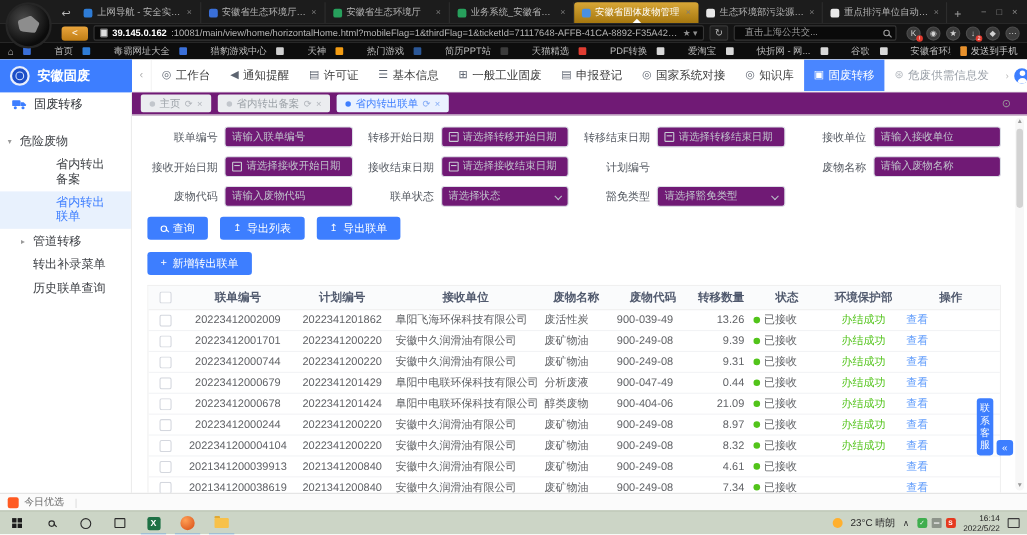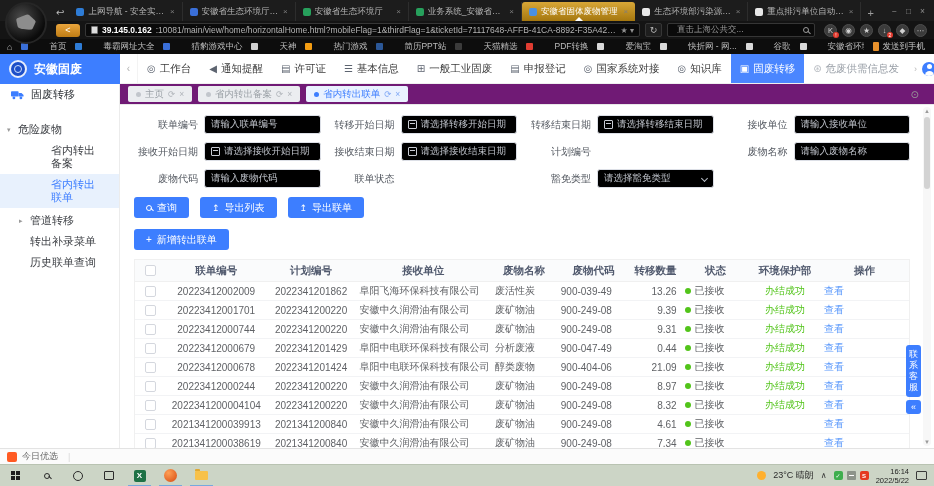--- a/index.html
+++ b/index.html
@@ -83,21 +83,21 @@
 .sitem .car{width:11px;color:#9a9a9a;font-size:7px;flex:none;padding-top:2px}
 .sitem.l0{padding-left:7px}
 .sitem.l1{padding-left:19px}
 .sitem.l2{padding-left:40px;padding-right:20px}
 .sitem.active{background:#e8f1fd;color:#3d7eff}
 
 .main{flex:1;position:relative;padding:10px 24px 0 14px;overflow:hidden;min-width:0}
 .filters{display:grid;grid-template-columns:1fr 1fr 1fr 1fr;gap:8px 10px}
 .ffield{display:flex;align-items:center;min-width:0}
 .flabel{width:70px;text-align:right;font-size:10px;color:#555a62;padding-right:6px;white-space:nowrap;flex:none}
-.fbox{flex:1;height:19px;border:1px solid #dcdfe6;border-radius:3px;display:flex;align-items:center;padding:0 6px;font-size:9.5px;color:#c0c4cc;gap:4px;overflow:hidden;white-space:nowrap;min-width:0;background:#000000}
+.fbox{flex:1;height:19px;border:1px solid #dcdfe6;border-radius:3px;display:flex;align-items:center;padding:0 6px;font-size:9.5px;color:#c0c4cc;gap:4px;overflow:hidden;white-space:nowrap;min-width:0;background:#701a75}
 .fbox .ph{overflow:hidden;text-overflow:ellipsis}
 .cal{width:9px;height:9px;border:1px solid #c9ccd4;border-radius:1px;display:inline-block;position:relative;flex:none}
 .cal::before{content:"";position:absolute;top:2px;left:1px;right:1px;height:1px;background:#c9ccd4}
 .scaret{width:5px;height:5px;border-right:1.2px solid #b7bcc6;border-bottom:1.2px solid #b7bcc6;transform:rotate(45deg);display:inline-block;margin-left:auto;flex:none}
 .btnrow{display:flex;gap:11px;margin-top:9px}
 .btn{height:21px;background:#3d7eff;color:#fff;border:none;border-radius:3px;font-size:10px;display:flex;align-items:center;gap:5px;padding:0 12px;font-family:inherit}
 .btn .up{font-size:9px}
 .addrow{margin-top:11px}
 
 .tbl{margin-top:9px;border:1px solid #f0f0f0;border-bottom:none;font-size:10px}
@@ -117,21 +117,21 @@
 .w-act{width:11.5%}
 .cb{width:11px;height:11px;border:1px solid #d4d7de;border-radius:2px;background:#fff;display:inline-block}
 .dot{width:6px;height:6px;border-radius:50%;background:#52c41a;display:inline-block;margin-right:4px;flex:none}
 .prog{color:#52c41a}
 .link{color:#5e9bfc;text-decoration:none}
 
 .vscroll{position:absolute;right:3px;top:2px;bottom:2px;width:8px;background:#f7f7f7;border-radius:4px;display:flex;flex-direction:column;align-items:center;font-size:6px;color:#9a9a9a}
 .vthumb{width:6px;height:72px;background:#d3d3d3;border-radius:3px;margin-top:2px}
 .varrow{line-height:8px}
 .vdown{margin-top:auto}
-.cswidget{position:absolute;right:13px;bottom:34px;display:flex;flex-direction:column;gap:3px;align-items:flex-end;z-index:5}
+.cswidget{position:absolute;right:13px;bottom:34px;display:flex;flex-direction:row;gap:3px;align-items:flex-end;z-index:5}
 .csmain{background:#3d7eff;color:#fff;border-radius:3px;width:15px;padding:4px 3px;font-size:9px;line-height:11px;word-break:break-all;text-align:center}
 .cscol{background:#3d7eff;color:#fff;border-radius:3px;width:15px;height:14px;font-size:9px;display:flex;align-items:center;justify-content:center}
 
 
 .promo{height:16px;background:#fbfbfb;border-top:1px solid #e3e3e3;display:flex;align-items:center;gap:5px;padding:0 7px;font-size:9px;color:#666;flex:none}
 .picon{width:10px;height:10px;background:#ff5a22;border-radius:2px;flex:none}
 .pdiv{color:#d8d8d8;margin-left:5px}
 .task{height:22px;background:#ccd5c6;display:flex;align-items:center;flex:none;border-top:1px solid #b9c3b2}
 .ticon{width:31px;height:22px;display:flex;align-items:center;justify-content:center;position:relative;flex:none}
 .run::after{content:"";position:absolute;bottom:0;left:4px;right:4px;height:2px;background:#76a9dd}
@@ -568,20 +568,25 @@
             <div class="fbox">
 
               <span class="ph">请输入废物代码</span>
 
             </div>
           </div>
 
 
           <div class="ffield">
             <span class="flabel">联单状态</span>
+            <div class="fbox">
+
+              <span class="ph">请选择状态</span>
+              <span class="scaret"></span>
+            </div>
           </div>
 
           <div class="ffield">
             <span class="flabel">豁免类型</span>
             <div class="fbox">
 
               <span class="ph">请选择豁免类型</span>
               <span class="scaret"></span>
             </div>
           </div>

